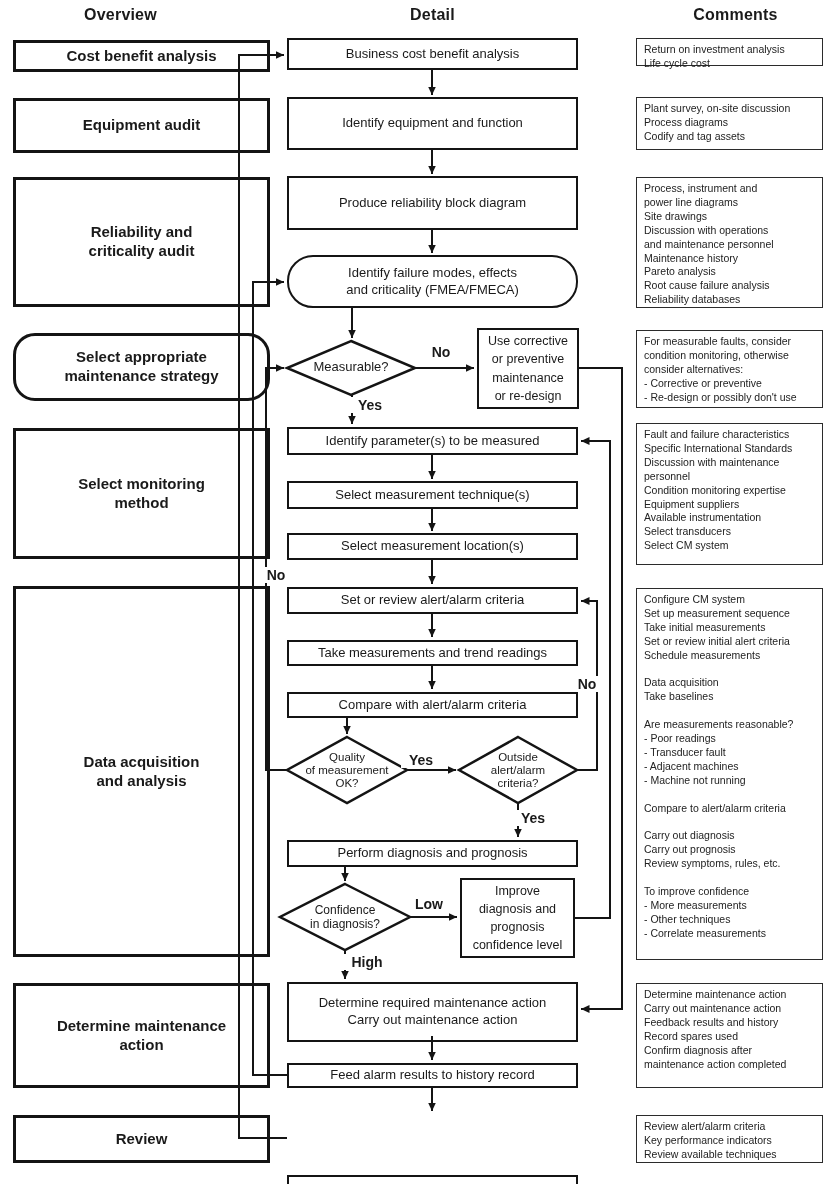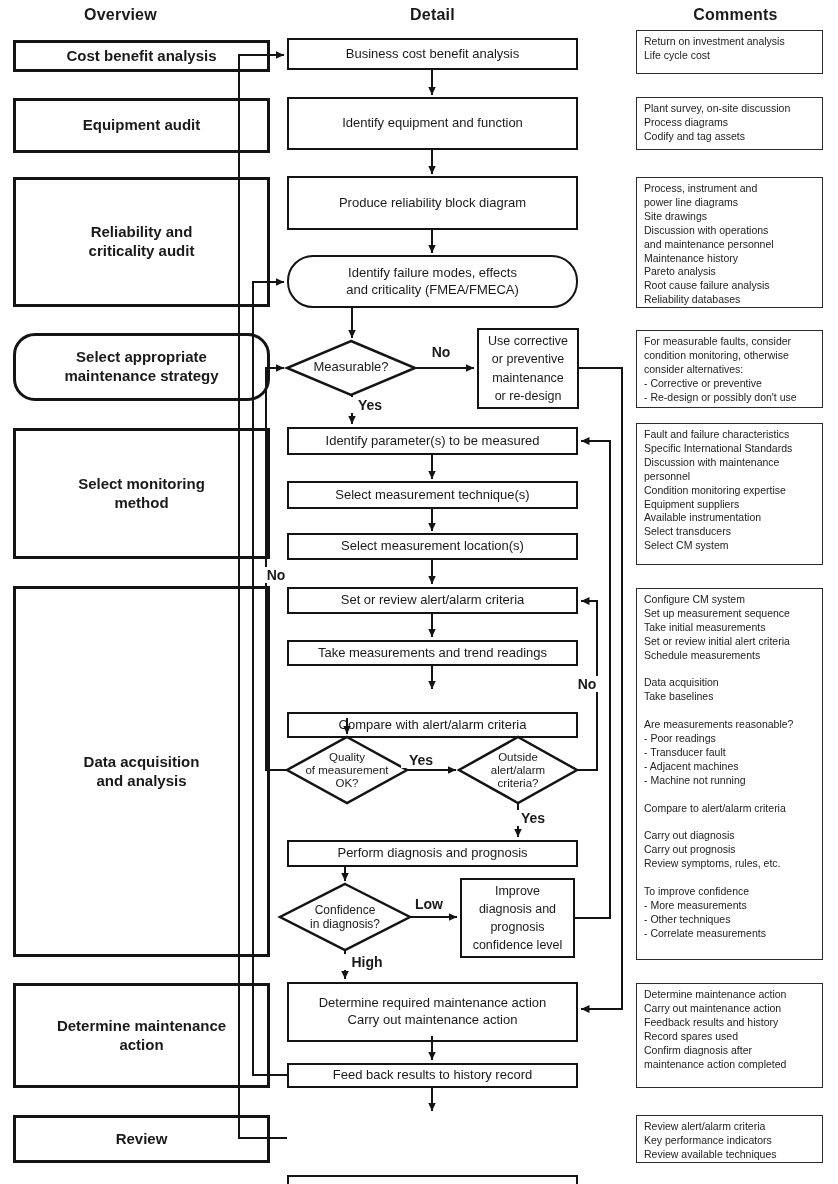--- a/index.html
+++ b/index.html
@@ -69,29 +69,29 @@
 and criticality (FMEA/FMECA)</div>
   <div class="dbox side" style="left:477px;width:102px;top:328px;height:81px;">Use corrective
 or preventive
 maintenance
 or re-design</div>
   <div class="dbox" style="top:427px;height:28px;">Identify parameter(s) to be measured</div>
   <div class="dbox" style="top:481px;height:28px;">Select measurement technique(s)</div>
   <div class="dbox" style="top:533px;height:27px;">Select measurement location(s)</div>
   <div class="dbox" style="top:587px;height:27px;">Set or review alert/alarm criteria</div>
   <div class="dbox" style="top:640px;height:26px;">Take measurements and trend readings</div>
-  <div class="dbox" style="top:692px;height:26px;margin-top:20px;">Compare with alert/alarm criteria</div>
+  <div class="dbox" style="top:692px;height:26px;">Compare with alert/alarm criteria</div>
   <div class="dbox" style="top:840px;height:27px;">Perform diagnosis and prognosis</div>
   <div class="dbox side" style="left:460px;width:115px;top:878px;height:80px;">Improve
 diagnosis and
 prognosis
 confidence level</div>
   <div class="dbox" style="top:982px;height:60px;">Determine required maintenance action
 Carry out maintenance action</div>
-  <div class="dbox" style="top:1063px;height:25px;">Feed back results to history record</div>
+  <div class="dbox" style="top:1063px;height:25px;">Feed alarm results to history record</div>
   <div class="dbox" style="top:1175px;height:48px;text-align:center;">Review and measure effectiveness</div>
 
   <svg class="wires" width="838" height="1184" viewBox="0 0 838 1184">
     <defs>
       <marker id="ah" markerUnits="userSpaceOnUse" markerWidth="11" markerHeight="10" refX="8.5" refY="4" orient="auto">
         <path d="M0,0 L8.5,4 L0,8 Z" fill="#141414"></path>
       </marker>
     </defs>
     <g fill="#fff" stroke="#141414" stroke-width="2.5">
       <polygon points="351,341 415,368 351,395 287,368"></polygon>
@@ -142,21 +142,21 @@
 
   <div class="blabel" style="left:423px;top:344px;width:36px;">No</div>
   <div class="blabel" style="left:350px;top:397px;width:40px;">Yes</div>
   <div class="blabel" style="left:258px;top:567px;width:36px;">No</div>
   <div class="blabel" style="left:401px;top:752px;width:40px;">Yes</div>
   <div class="blabel" style="left:569px;top:676px;width:36px;">No</div>
   <div class="blabel" style="left:513px;top:810px;width:40px;">Yes</div>
   <div class="blabel" style="left:408px;top:896px;width:42px;">Low</div>
   <div class="blabel" style="left:343px;top:954px;width:48px;">High</div>
 
-  <div class="cbox" style="top:30px;height:44px;">Return on investment analysis
+  <div class="cbox" style="top:38px;height:28px;">Return on investment analysis
 Life cycle cost</div>
   <div class="cbox" style="top:97px;height:53px;">Plant survey, on-site discussion
 Process diagrams
 Codify and tag assets</div>
   <div class="cbox" style="top:177px;height:131px;">Process, instrument and
 power line diagrams
 Site drawings
 Discussion with operations
 and maintenance personnel
 Maintenance history

